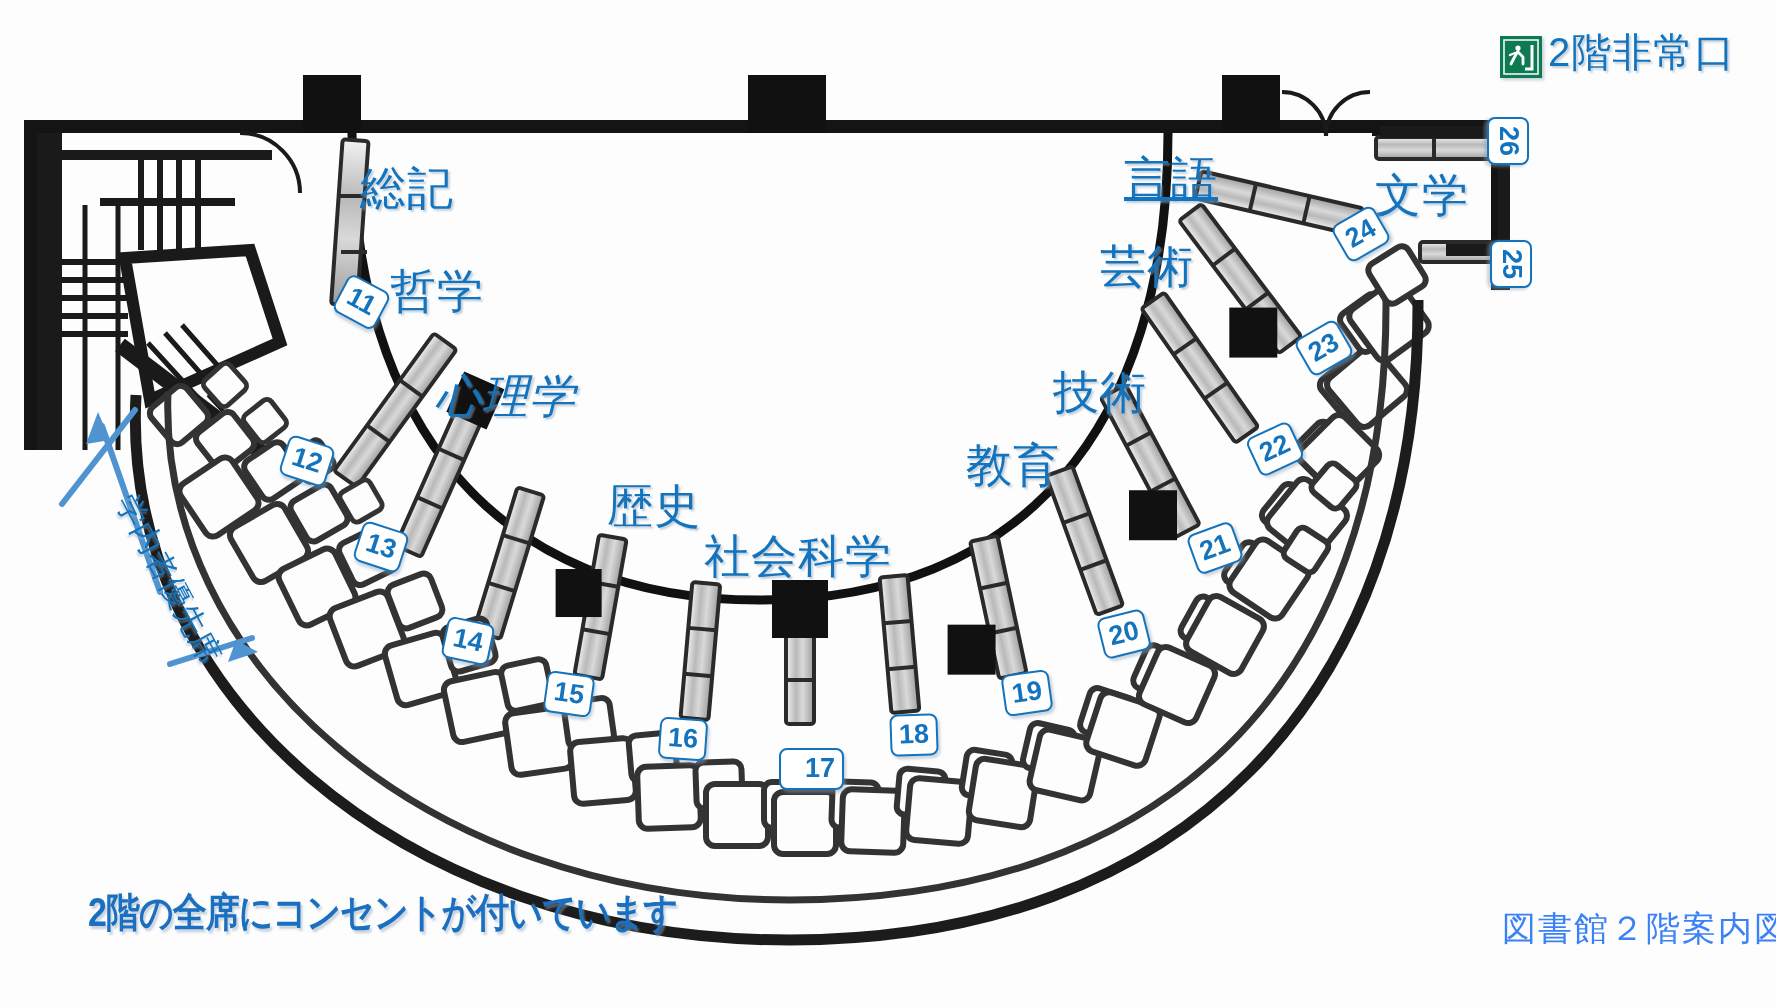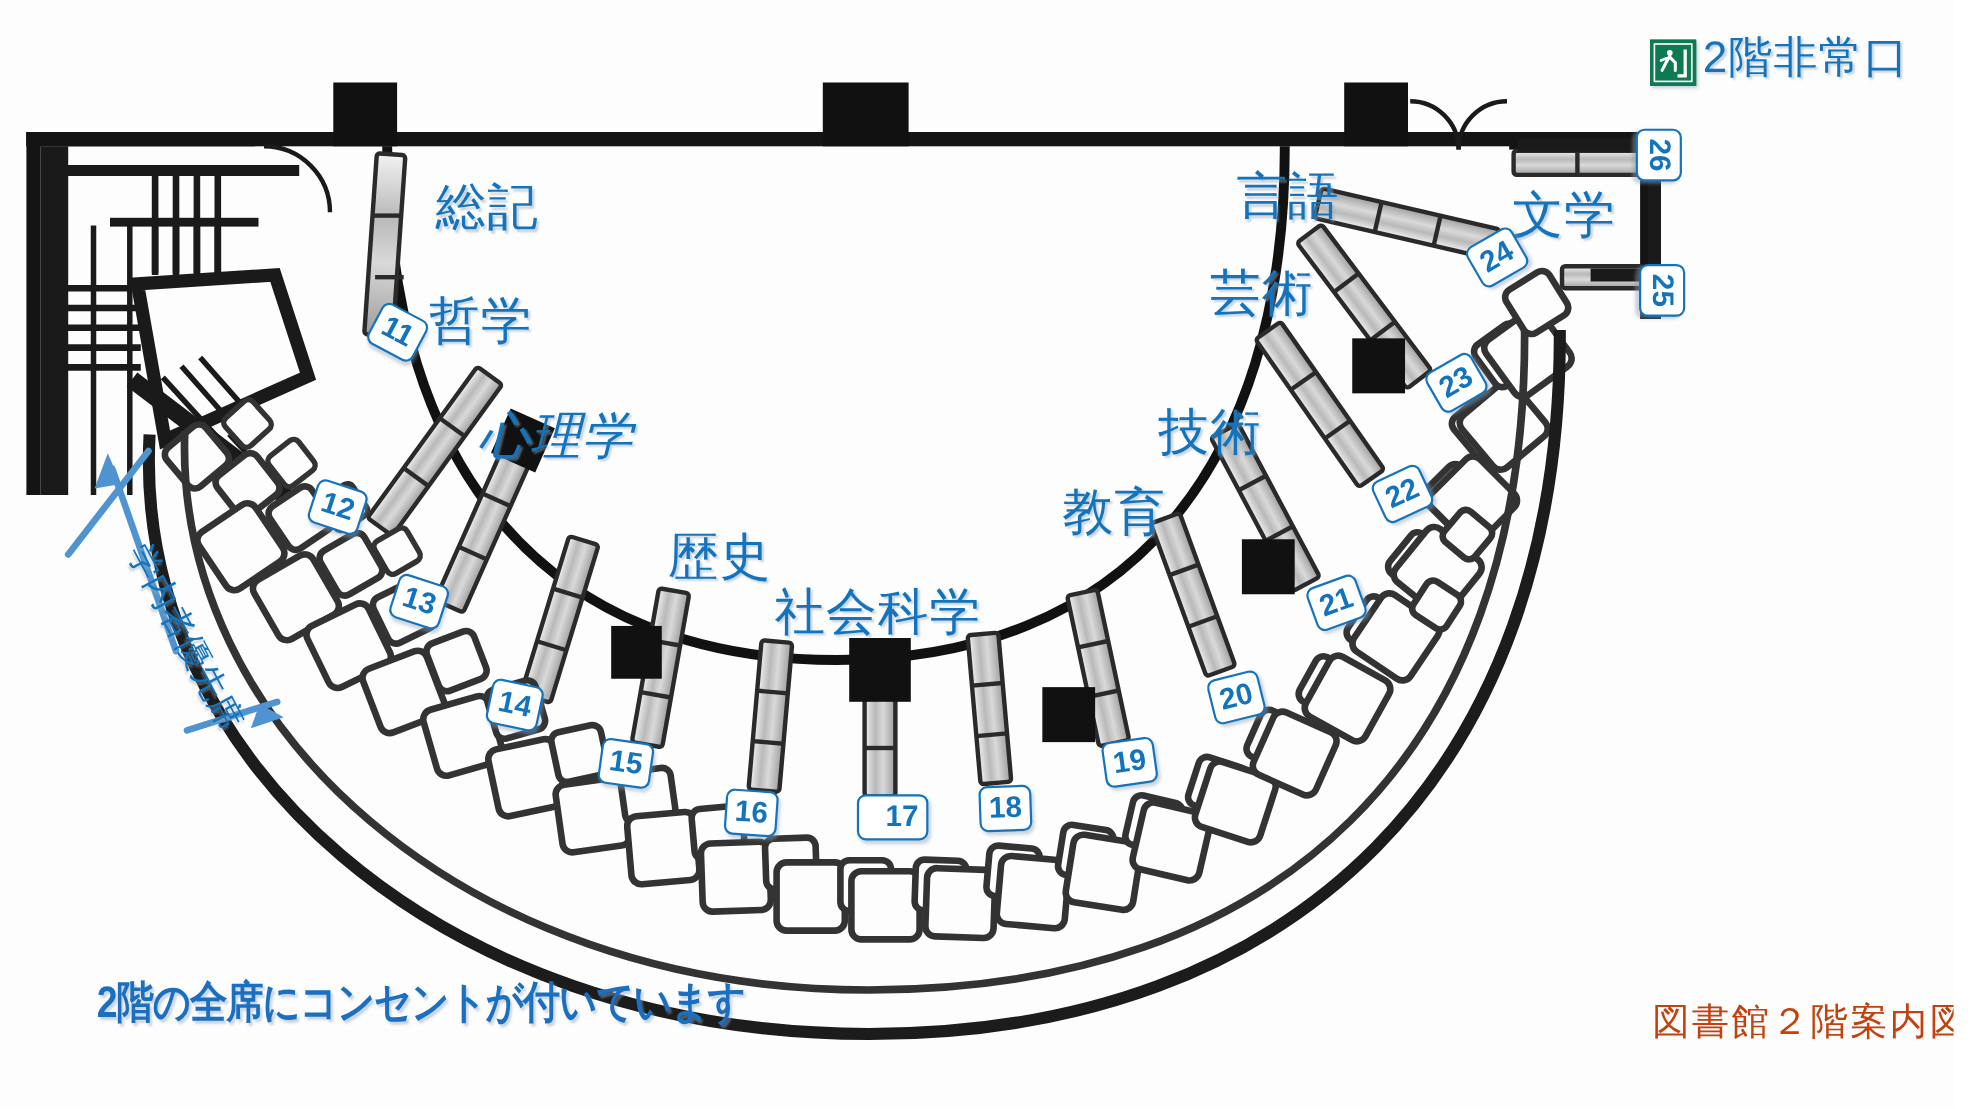--- a/index.html
+++ b/index.html
@@ -67,21 +67,21 @@
     font-weight: 700;
     color: #1b6fc0;
     letter-spacing: -1px;
     transform: scaleY(1.18);
     transform-origin: left center;
     text-shadow: 2px 2px 2px rgba(150,170,190,0.5);
   }
   .title-bottom {
     position: absolute;
     font-size: 34px;
-    color: #c2410c;
+    color: #3b82f6;
     letter-spacing: 2px;
     white-space: nowrap;
     text-shadow: none;
   }
   .rot-label {
     font-size: 31px;
     color: #1374bd;
     transform-origin: left top;
     text-shadow: 2px 2px 2px rgba(150,170,190,0.5);
   }
@@ -358,40 +358,40 @@
       <path d="M30 7 L30 31 L23 31" stroke="#ffffff" stroke-width="3" fill="none"></path>
       <circle cx="16" cy="10" r="2.6" fill="#ffffff"></circle>
       <path d="M16 13 L12 20 L9 26" stroke="#ffffff" stroke-width="2.8" fill="none" stroke-linecap="round"></path>
       <path d="M16 14 L21 19 L21 26" stroke="#ffffff" stroke-width="2.8" fill="none" stroke-linecap="round"></path>
       <path d="M13 15 L8 17" stroke="#ffffff" stroke-width="2.4" fill="none" stroke-linecap="round"></path>
     </svg>
   </div>
   <div class="txt exit-label" style="left:1548px; top:32px;">2階非常口</div>
 
   <div id="category-layer">
-      <div class="txt cat" style="left: 360px; top: 165px; margin-left: 36px;">総記</div>
+      <div class="txt cat" style="left: 360px; top: 165px;">総記</div>
       <div class="txt cat" style="left: 390px; top: 268px;">哲学</div>
       <div class="txt cat" style="left: 435px; top: 373px; font-style: italic;">心理学</div>
       <div class="txt cat" style="left: 563px; top: 483px; margin-left: 44px;">歴史</div>
       <div class="txt cat" style="left: 704px; top: 533px;">社会科学</div>
       <div class="txt cat" style="left: 966px; top: 442px; text-align: center;">教育</div>
       <div class="txt cat" style="left: 1053px; top: 333px; margin-top: 36px;">技術</div>
       <div class="txt cat" style="left: 1100px; top: 243px;">芸術</div>
-      <div class="txt cat" style="left: 1124px; top: 155px;">言語</div>
+      <div class="txt cat" style="left: 1124px; top: 155px; text-decoration: underline;">言語</div>
       <div class="txt cat" style="left: 1375px; top: 172px;">文学</div>
     </div>
 
   <div id="badge-layer">
       <div class="badge" style="left: 338px; top: 281px; transform: rotate(28deg);">11</div>
       <div class="badge" style="left: 283px; top: 440px; transform: rotate(18deg);">12</div>
       <div class="badge" style="left: 357px; top: 526px; transform: rotate(18deg);">13</div>
       <div class="badge" style="left: 444px; top: 620px; transform: rotate(12deg);">14</div>
       <div class="badge" style="left: 545px; top: 673px; transform: rotate(8deg);">15</div>
       <div class="badge" style="left: 659px; top: 718px; transform: rotate(4deg);">16</div>
-      <div class="badge" style="left: 779px; top: 722px; transform: rotate(0deg); padding-left: 24px;">17</div>
+      <div class="badge" style="left: 779px; top: 748px; transform: rotate(0deg); padding-left: 24px;">17</div>
       <div class="badge" style="left: 890px; top: 714px; transform: rotate(-2deg);">18</div>
       <div class="badge" style="left: 1003px; top: 672px; transform: rotate(-8deg);">19</div>
       <div class="badge" style="left: 1100px; top: 613px; transform: rotate(-14deg);">20</div>
       <div class="badge" style="left: 1191px; top: 527px; transform: rotate(-20deg);">21</div>
       <div class="badge" style="left: 1251px; top: 428px; transform: rotate(-25deg);">22</div>
       <div class="badge" style="left: 1300px; top: 327px; transform: rotate(-30deg);">23</div>
       <div class="badge" style="left: 1337px; top: 213px; transform: rotate(-30deg);">24</div>
       <div class="badge" style="left: 1487px; top: 243px; transform: rotate(90deg);">25</div>
       <div class="badge" style="left: 1484px; top: 120px; transform: rotate(90deg);">26</div>
     </div>

